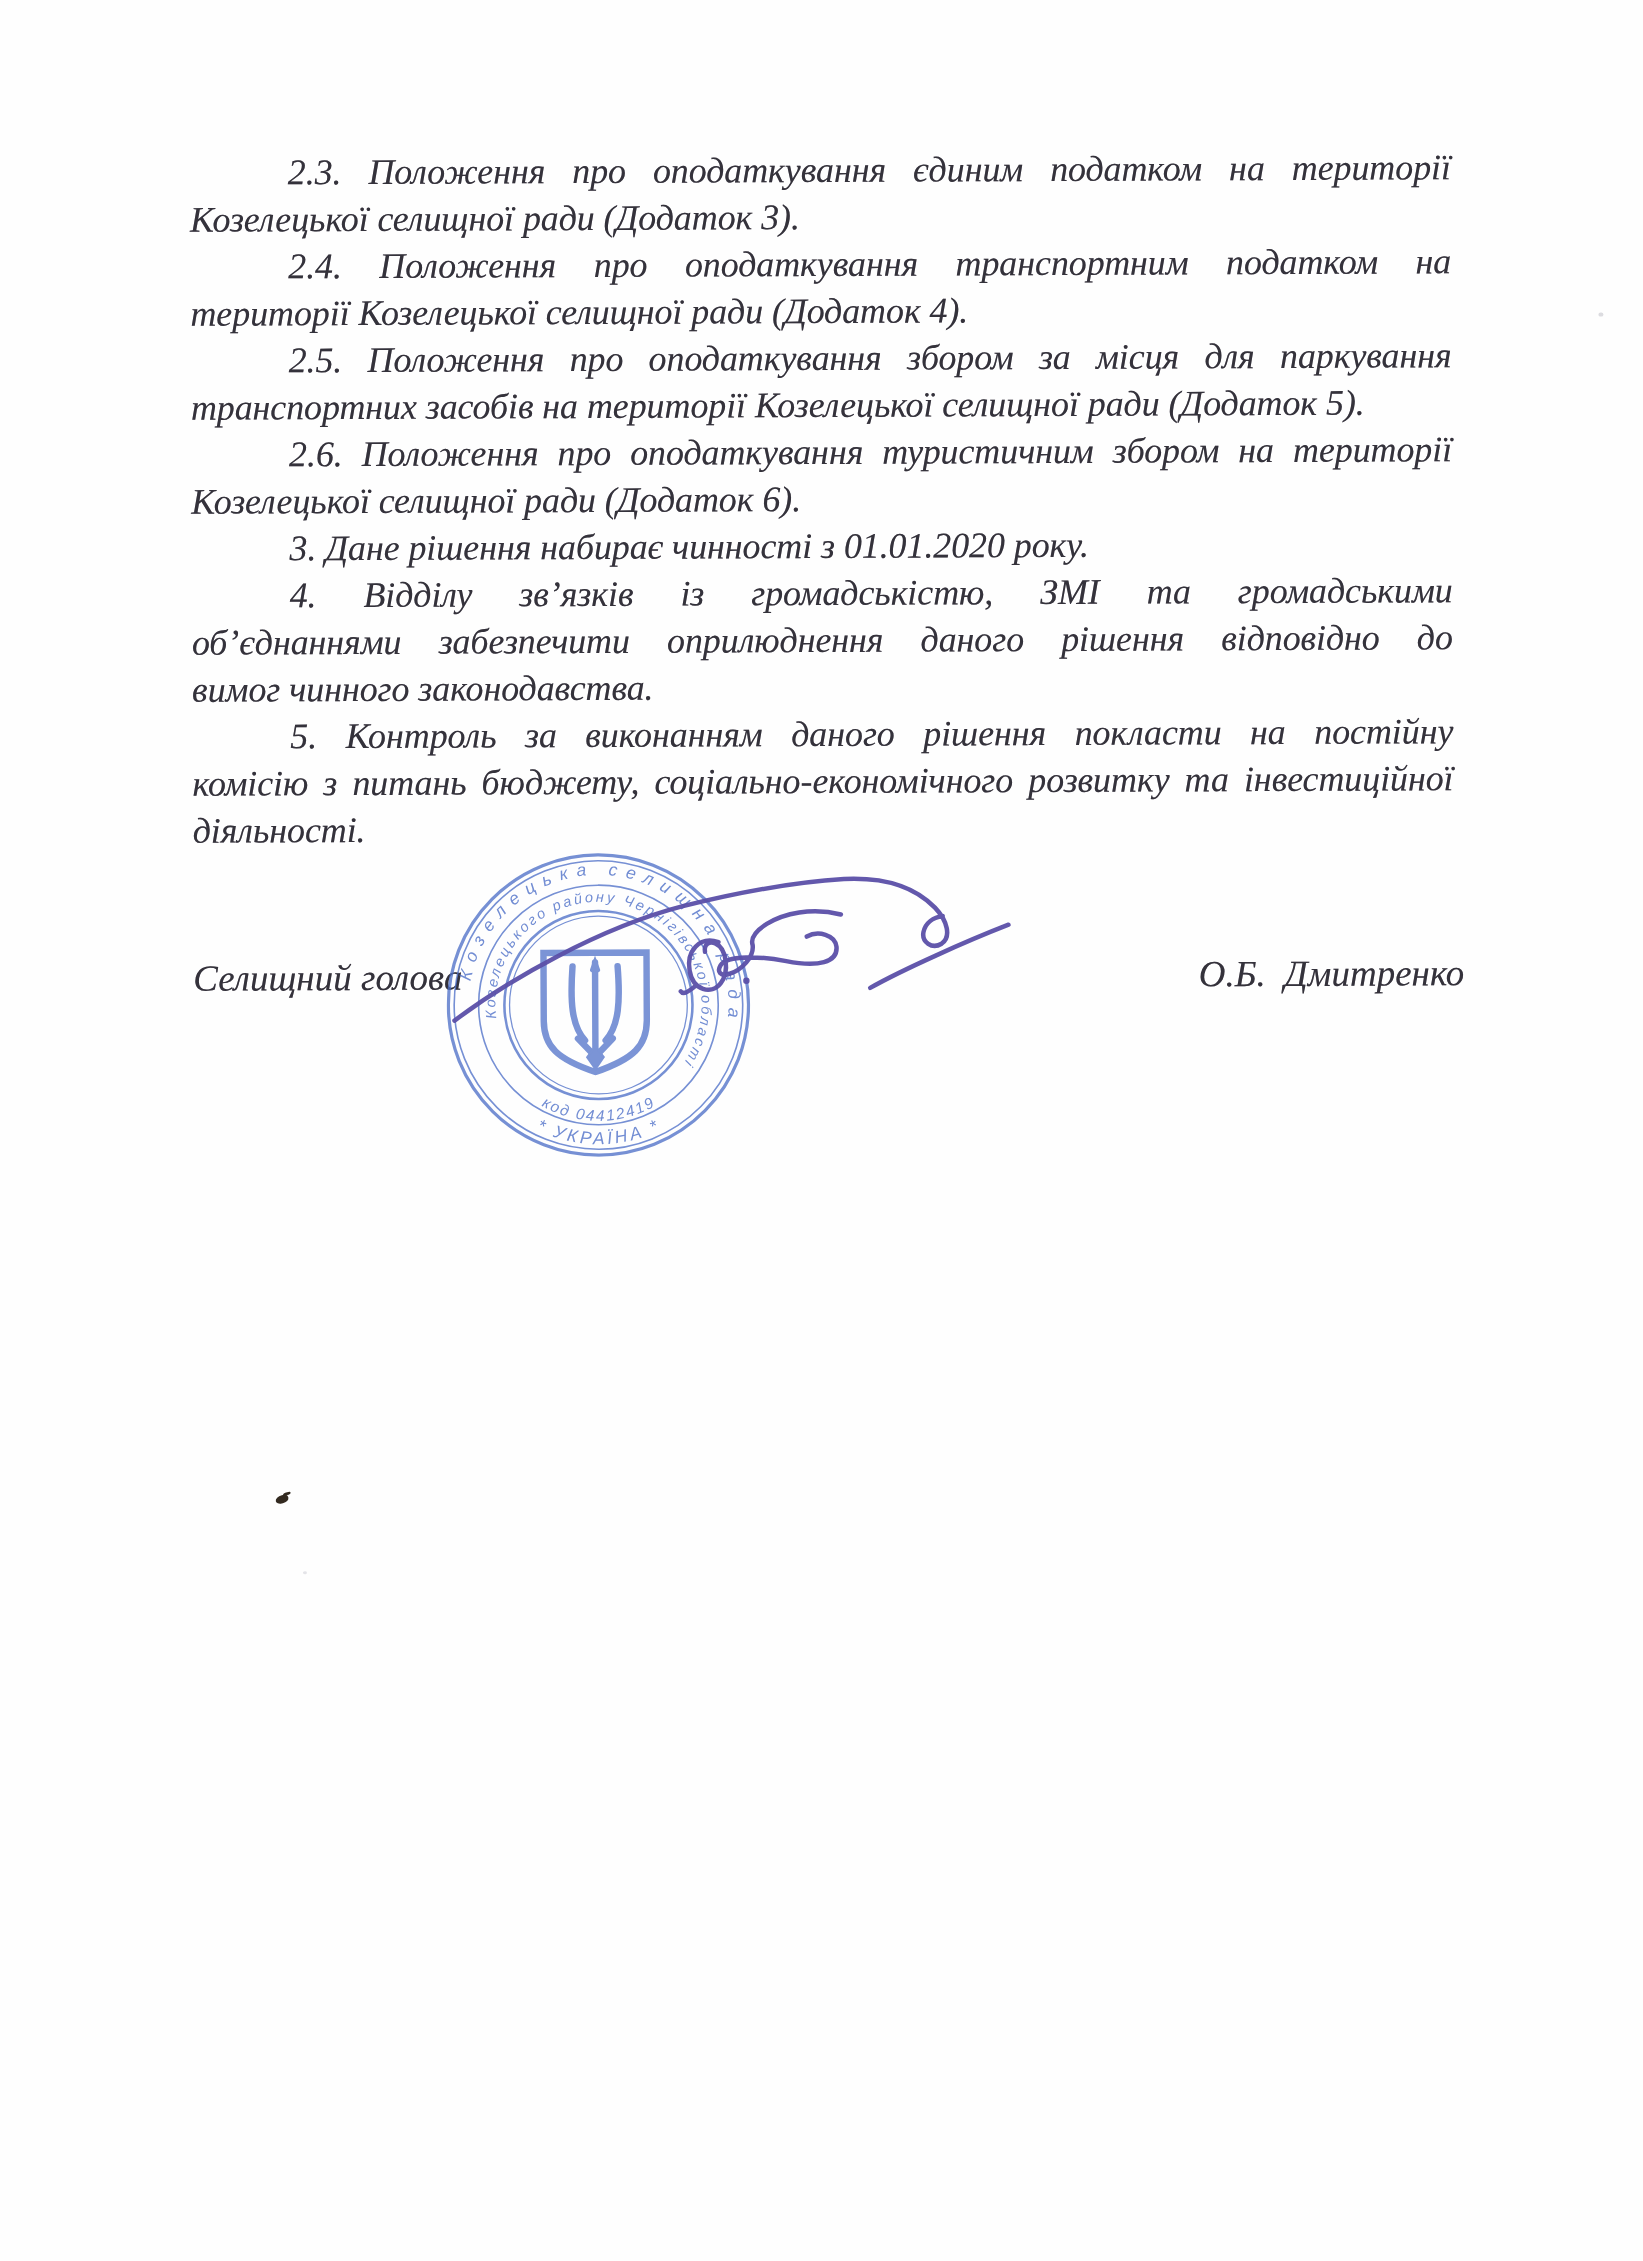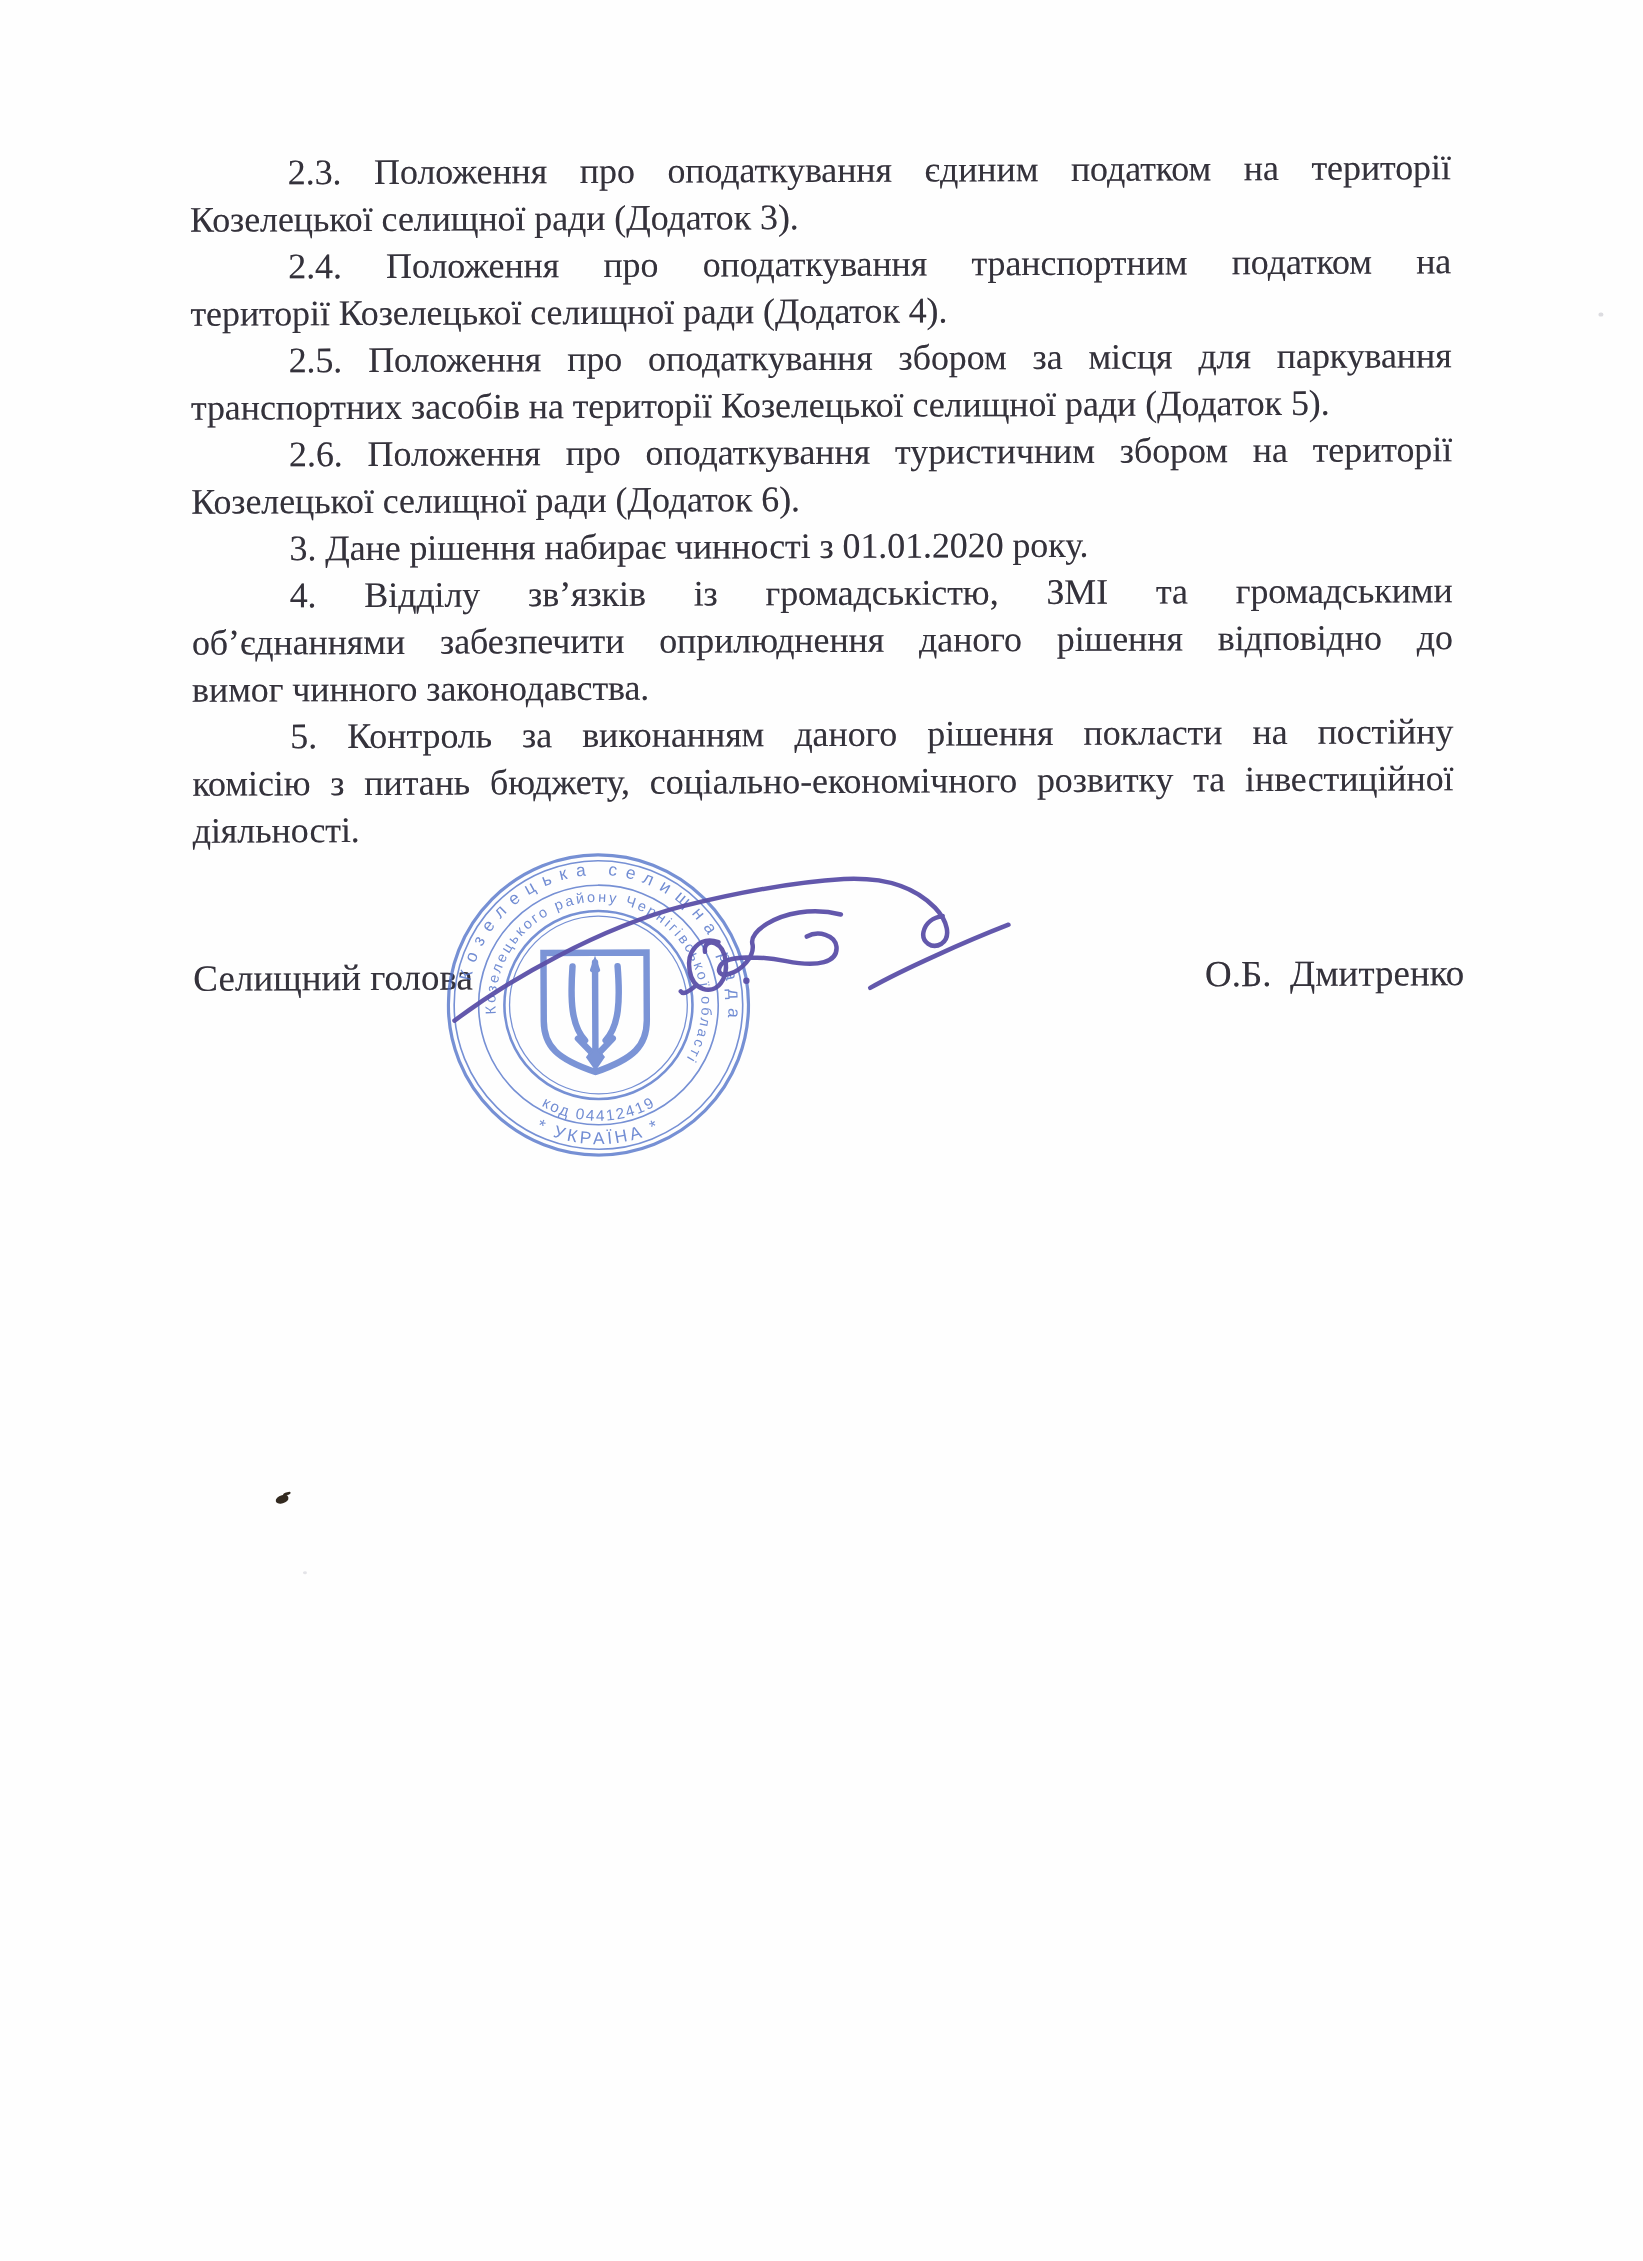--- a/index.html
+++ b/index.html
@@ -2,20 +2,21 @@
 <html style="font-size:10.3px"><head>
 <meta charset="utf-8">
 <style>
   html,body{margin:0;padding:0;background:#ffffff;}
   .page{
     position:relative;
     width:1644px;height:2261px;
     background:#fefefe;
     overflow:hidden;
     font-family:"Liberation Serif","DejaVu Serif",serif;
+    font-style:italic;
   }
   .tilt{position:absolute;inset:0;transform:rotate(-0.25deg);transform-origin:50% 40%;}
   .text-block{
     position:absolute;left:193px;top:147px;width:1261px;
     color:#34323b;
   }
   .line{
     display:block;
     font-size:36px;line-height:47px;
     text-align:justify;text-align-last:justify;

